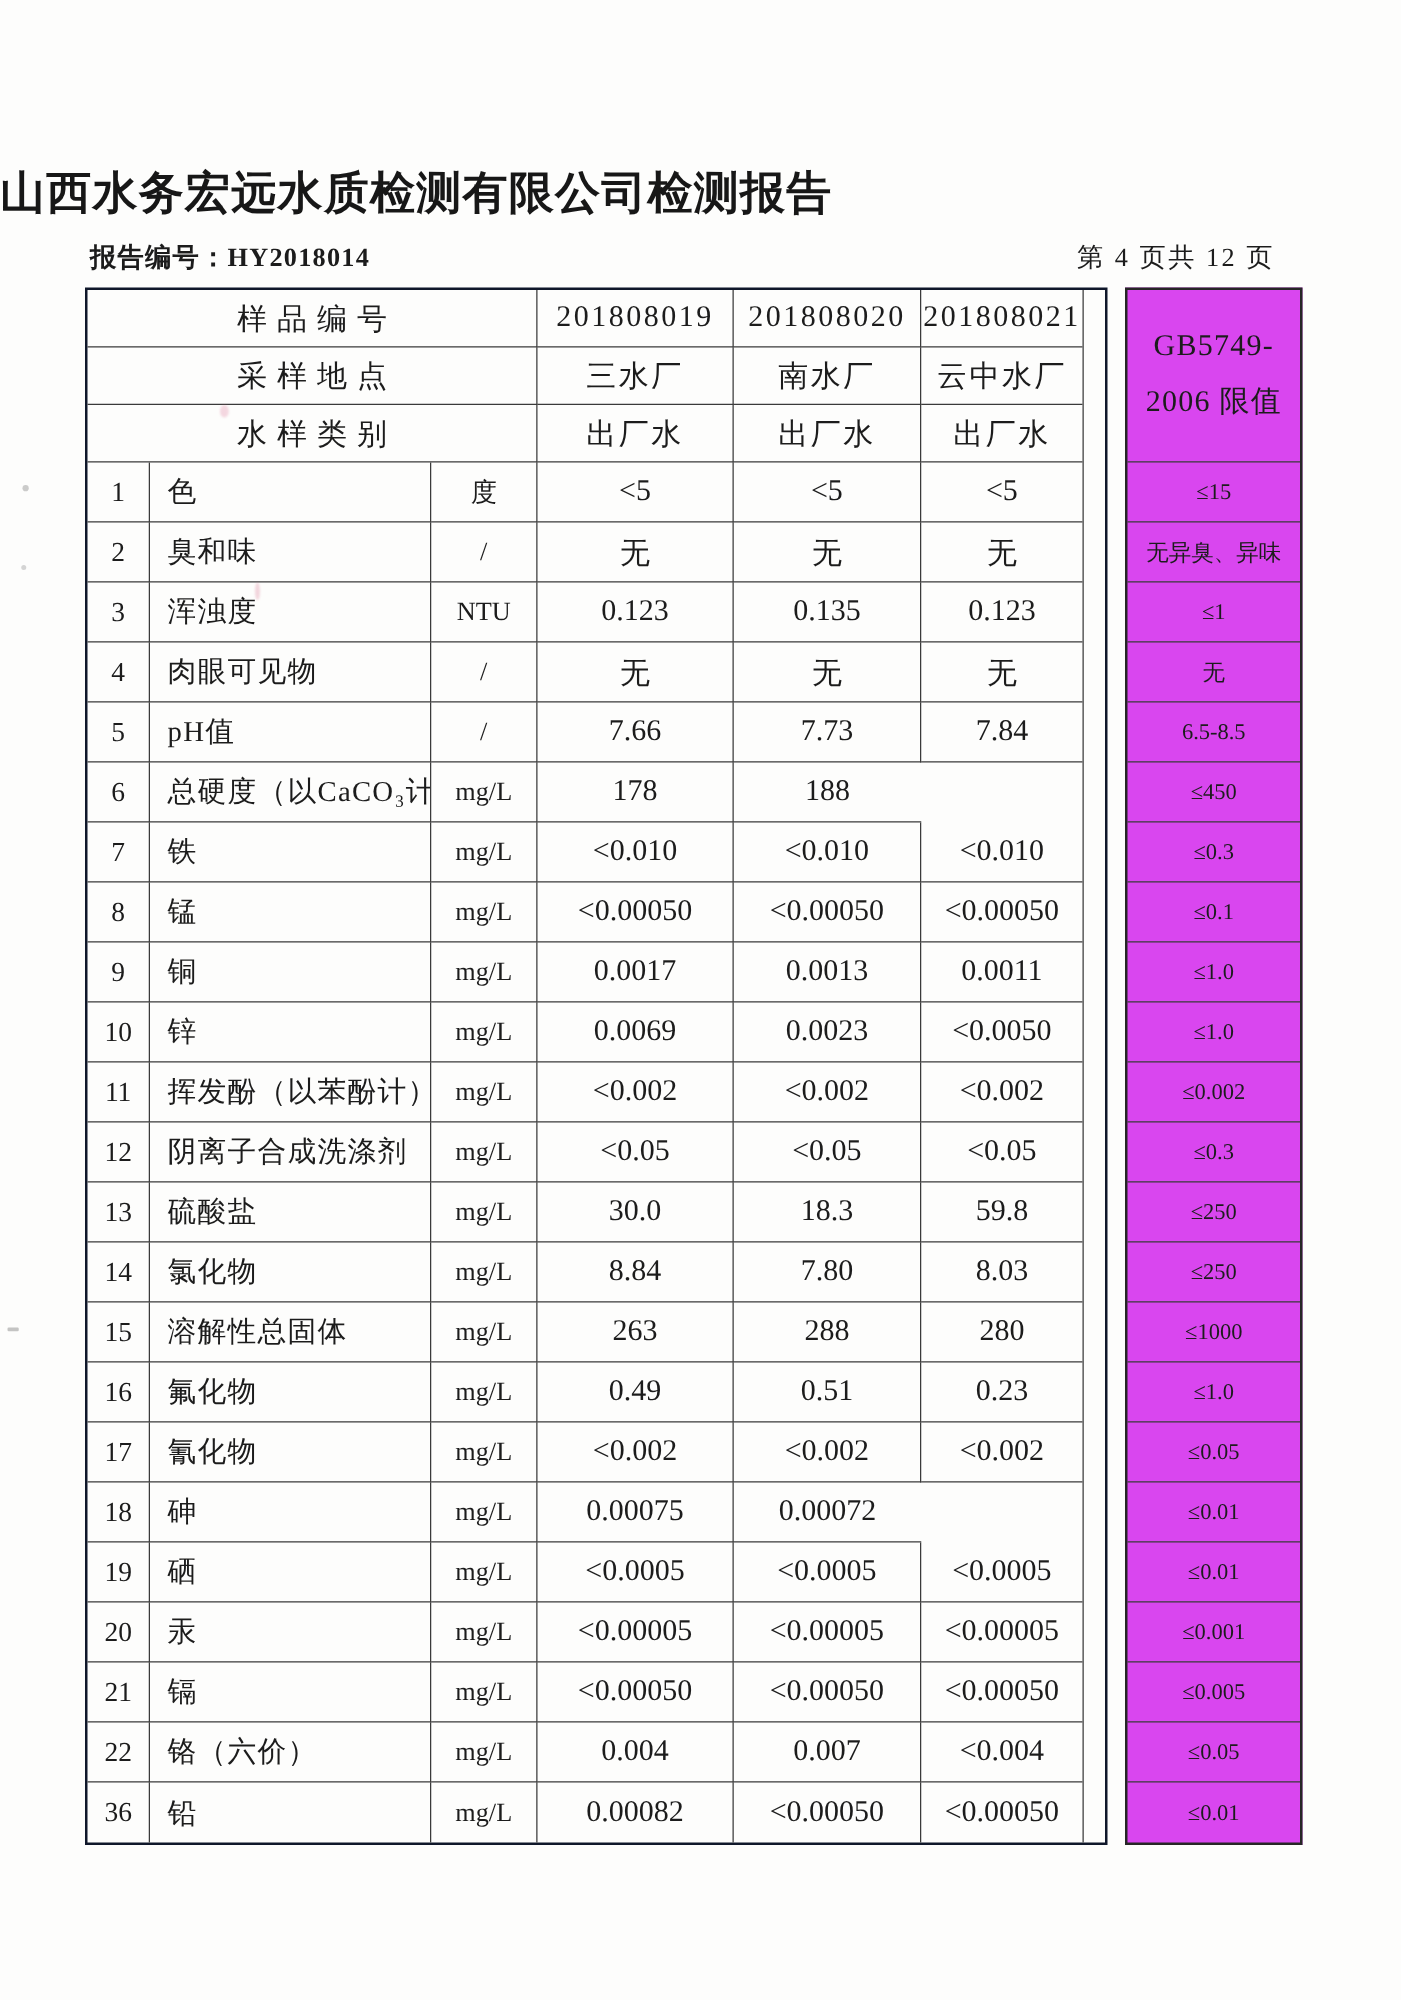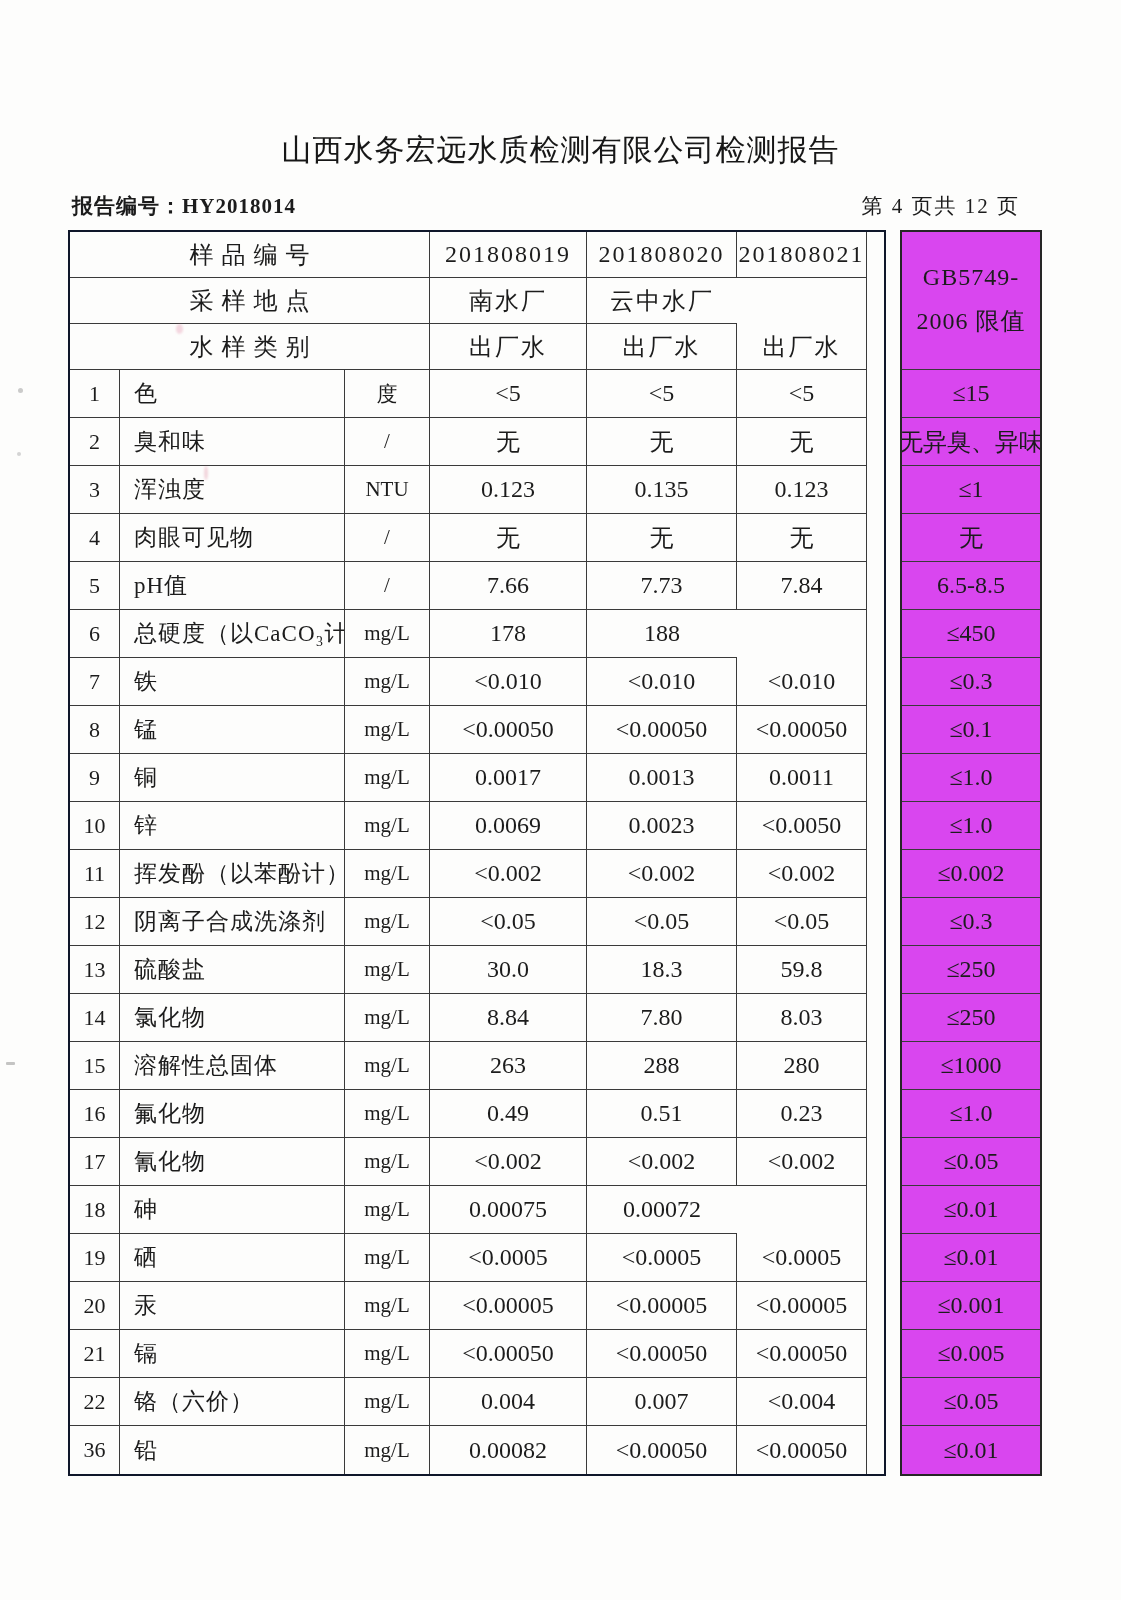--- a/index.html
+++ b/index.html
@@ -9,23 +9,22 @@
     font-family:"Liberation Serif","DejaVu Serif",serif;
     color:#1c1c1c;
     position:relative;
     overflow:hidden;
   }
   .page{position:absolute;inset:0;}
 
   
   .title{
     position:absolute;top:130px;left:0;width:100%;
-    text-align:center;
     font-family:"Liberation Sans","DejaVu Sans",sans-serif;
-    font-weight:400;font-size:30px;letter-spacing:1px;
+    font-weight:700;font-size:36px;letter-spacing:1px;
     color:#171717;margin:0;
   }
   .meta-line{
     position:absolute;top:192px;left:72px;right:101px;
     display:flex;justify-content:space-between;align-items:baseline;
     font-size:21px;
   }
   .report-no{font-weight:700;letter-spacing:1px;}
   .page-no{font-weight:500;letter-spacing:2px;}
 
@@ -78,21 +77,21 @@
   .limit-header{
     box-sizing:border-box;height:138px;
     border-bottom:1.6px solid #3a3a3a;
     display:flex;flex-direction:column;align-items:center;justify-content:center;
     gap:14px;font-size:24px;letter-spacing:1px;
   }
   .limit-cell{
     box-sizing:border-box;height:48px;
     border-bottom:1.6px solid #3a3a3a;
     display:flex;align-items:center;justify-content:center;
-    font-size:24px;white-space:nowrap;overflow:hidden;
+    font-size:18px;white-space:nowrap;overflow:hidden;
   }
   .limit-cell:last-child{border-bottom:none;}
 
   
   .artifact{position:absolute;border-radius:50%;pointer-events:none;}
   .a1{left:176px;top:324px;width:7px;height:10px;background:rgba(226,130,160,.30);filter:blur(1px);}
   .a2{left:204px;top:466px;width:4px;height:14px;background:rgba(214,110,140,.28);filter:blur(1px);}
   .a3{left:18px;top:388px;width:5px;height:5px;background:rgba(110,110,110,.35);}
   .a4{left:6px;top:1062px;width:9px;height:3px;background:rgba(90,90,90,.35);border-radius:1px;}
   .a5{left:17px;top:452px;width:4px;height:4px;background:rgba(120,120,120,.3);}
@@ -113,20 +112,21 @@
     <div class="rows-col">
 
       <div class="hrow">
         <div class="td td-meta-label">样品编号</div>
         <div class="td td-meta-val">201808019</div>
         <div class="td td-meta-val">201808020</div>
         <div class="td td-meta-val">201808021</div>
       </div>
       <div class="hrow">
         <div class="td td-meta-label">采样地点</div>
+        <div class="td td-meta-val">三水厂</div>
         <div class="td td-meta-val">南水厂</div>
         <div class="td td-meta-val">云中水厂</div>
       </div>
       <div class="hrow">
         <div class="td td-meta-label">水样类别</div>
         <div class="td td-meta-val">出厂水</div>
         <div class="td td-meta-val">出厂水</div>
         <div class="td td-meta-val">出厂水</div>
       </div>
 

